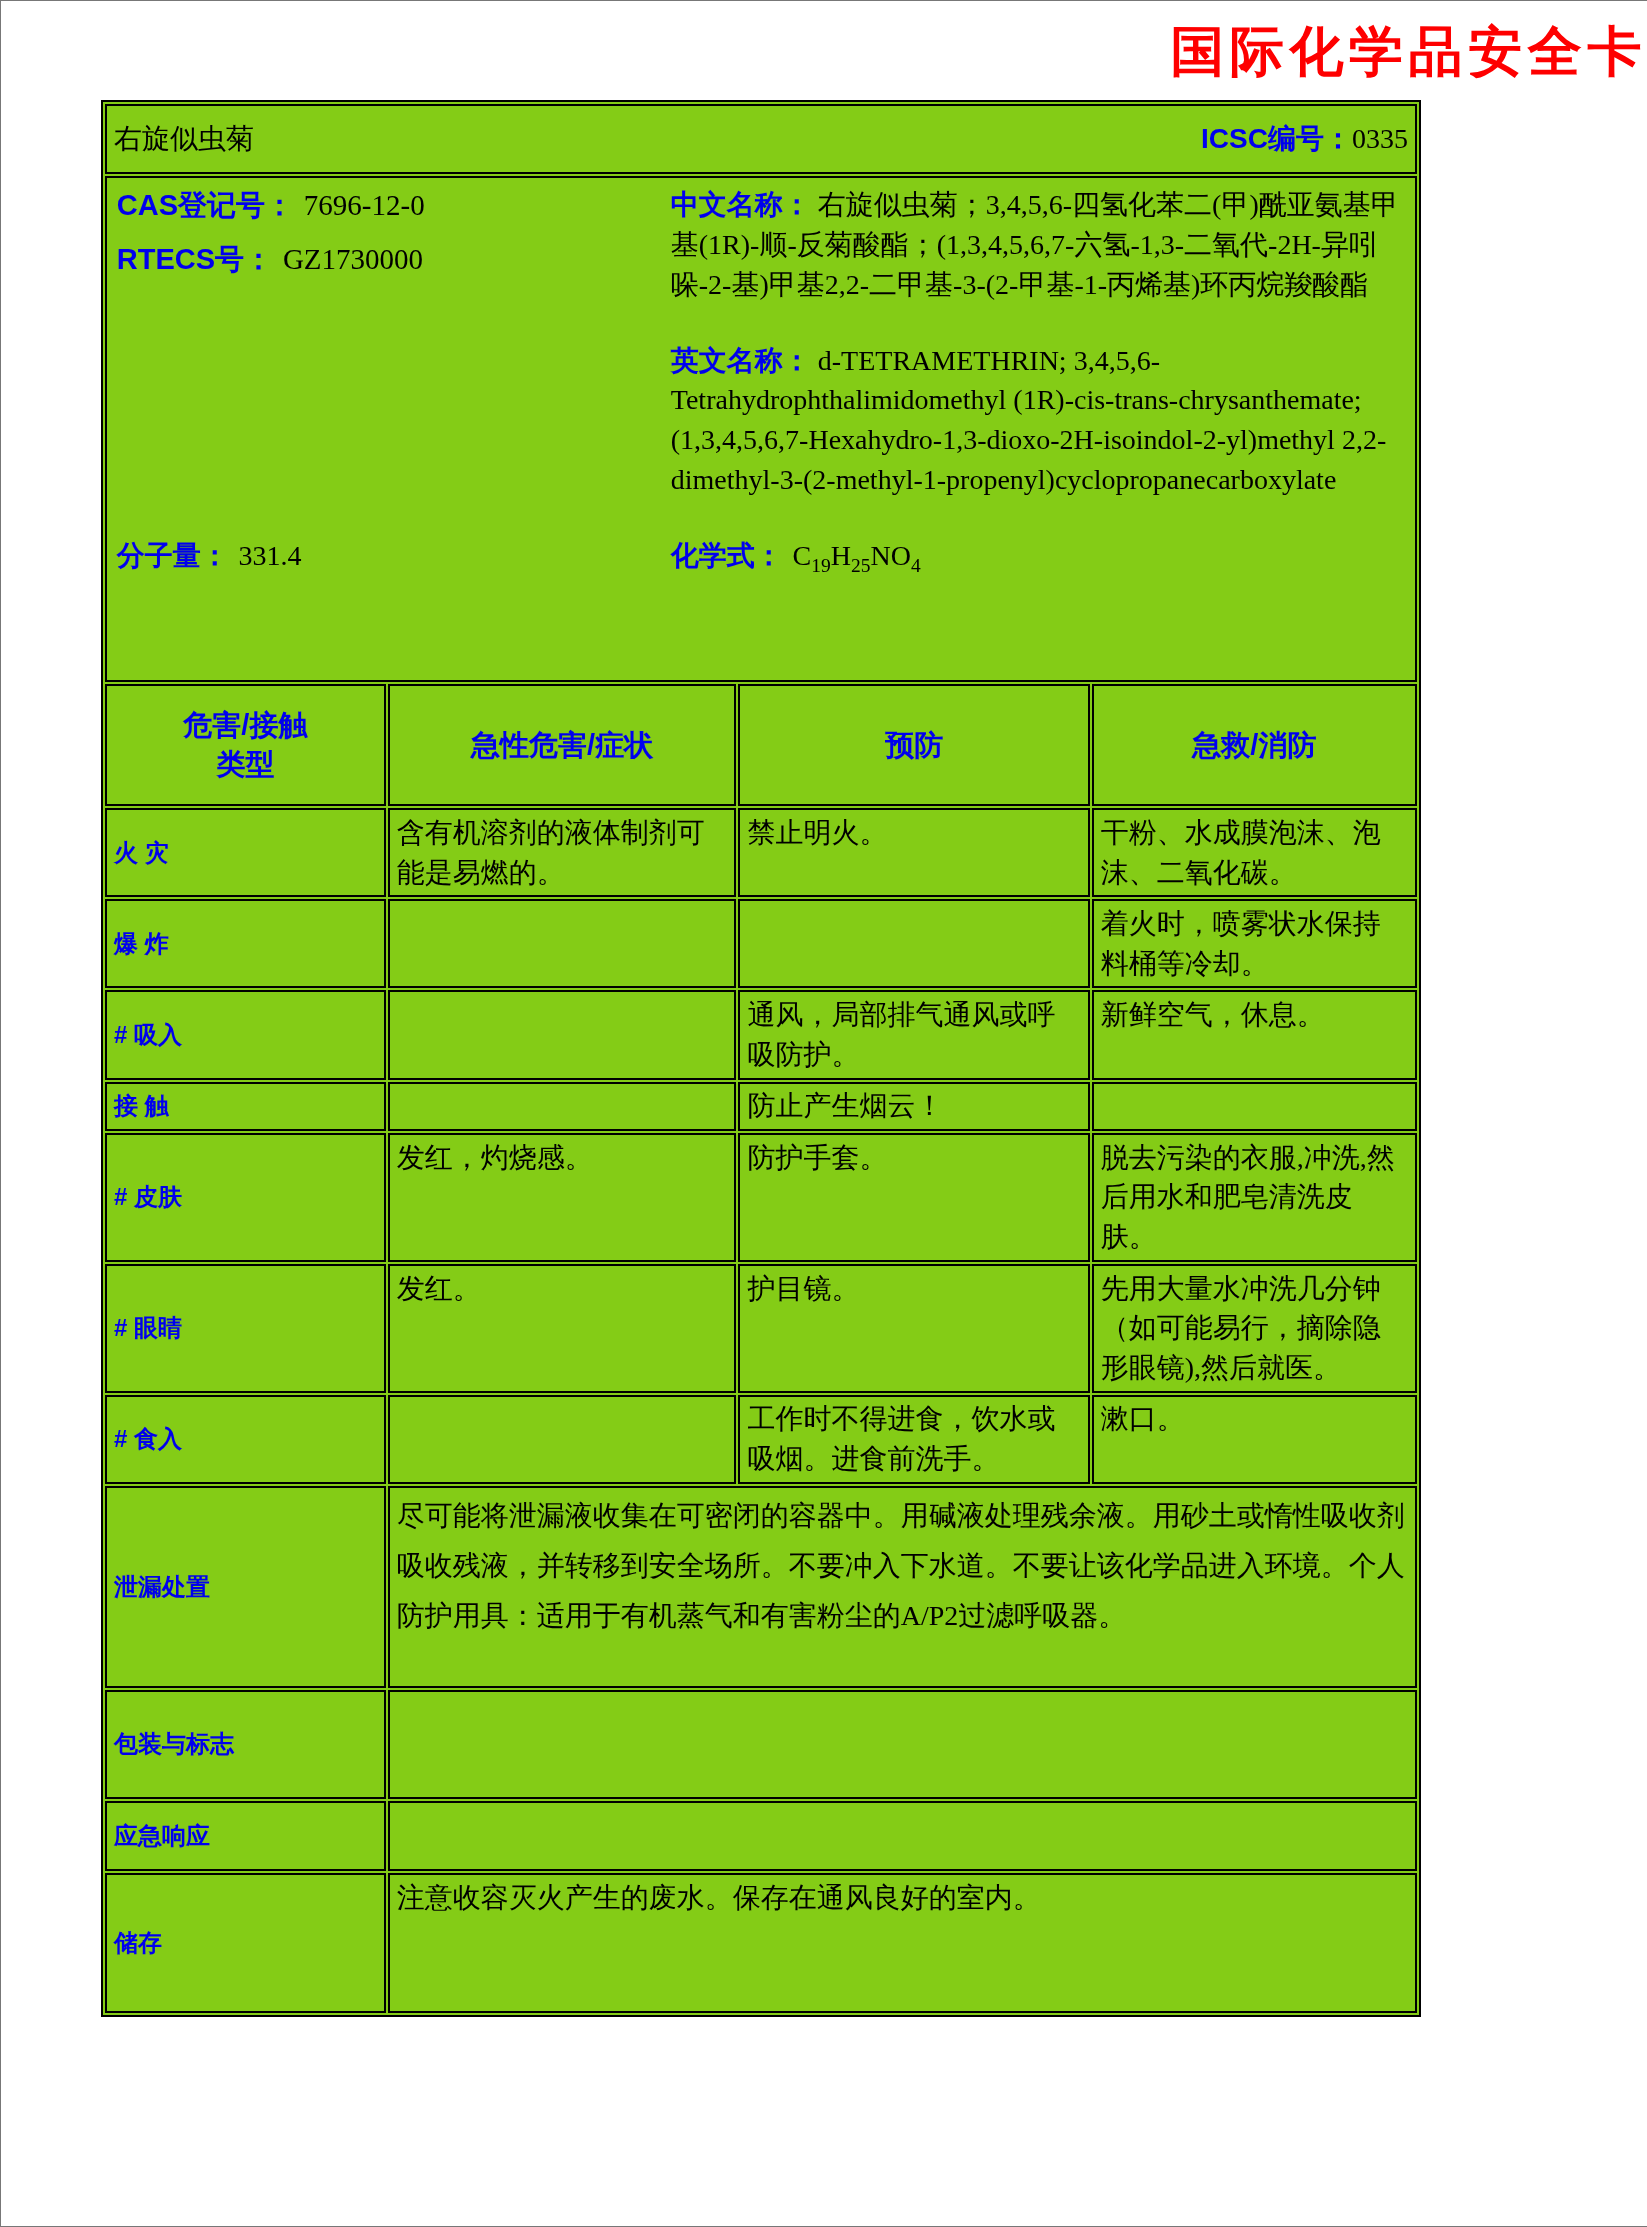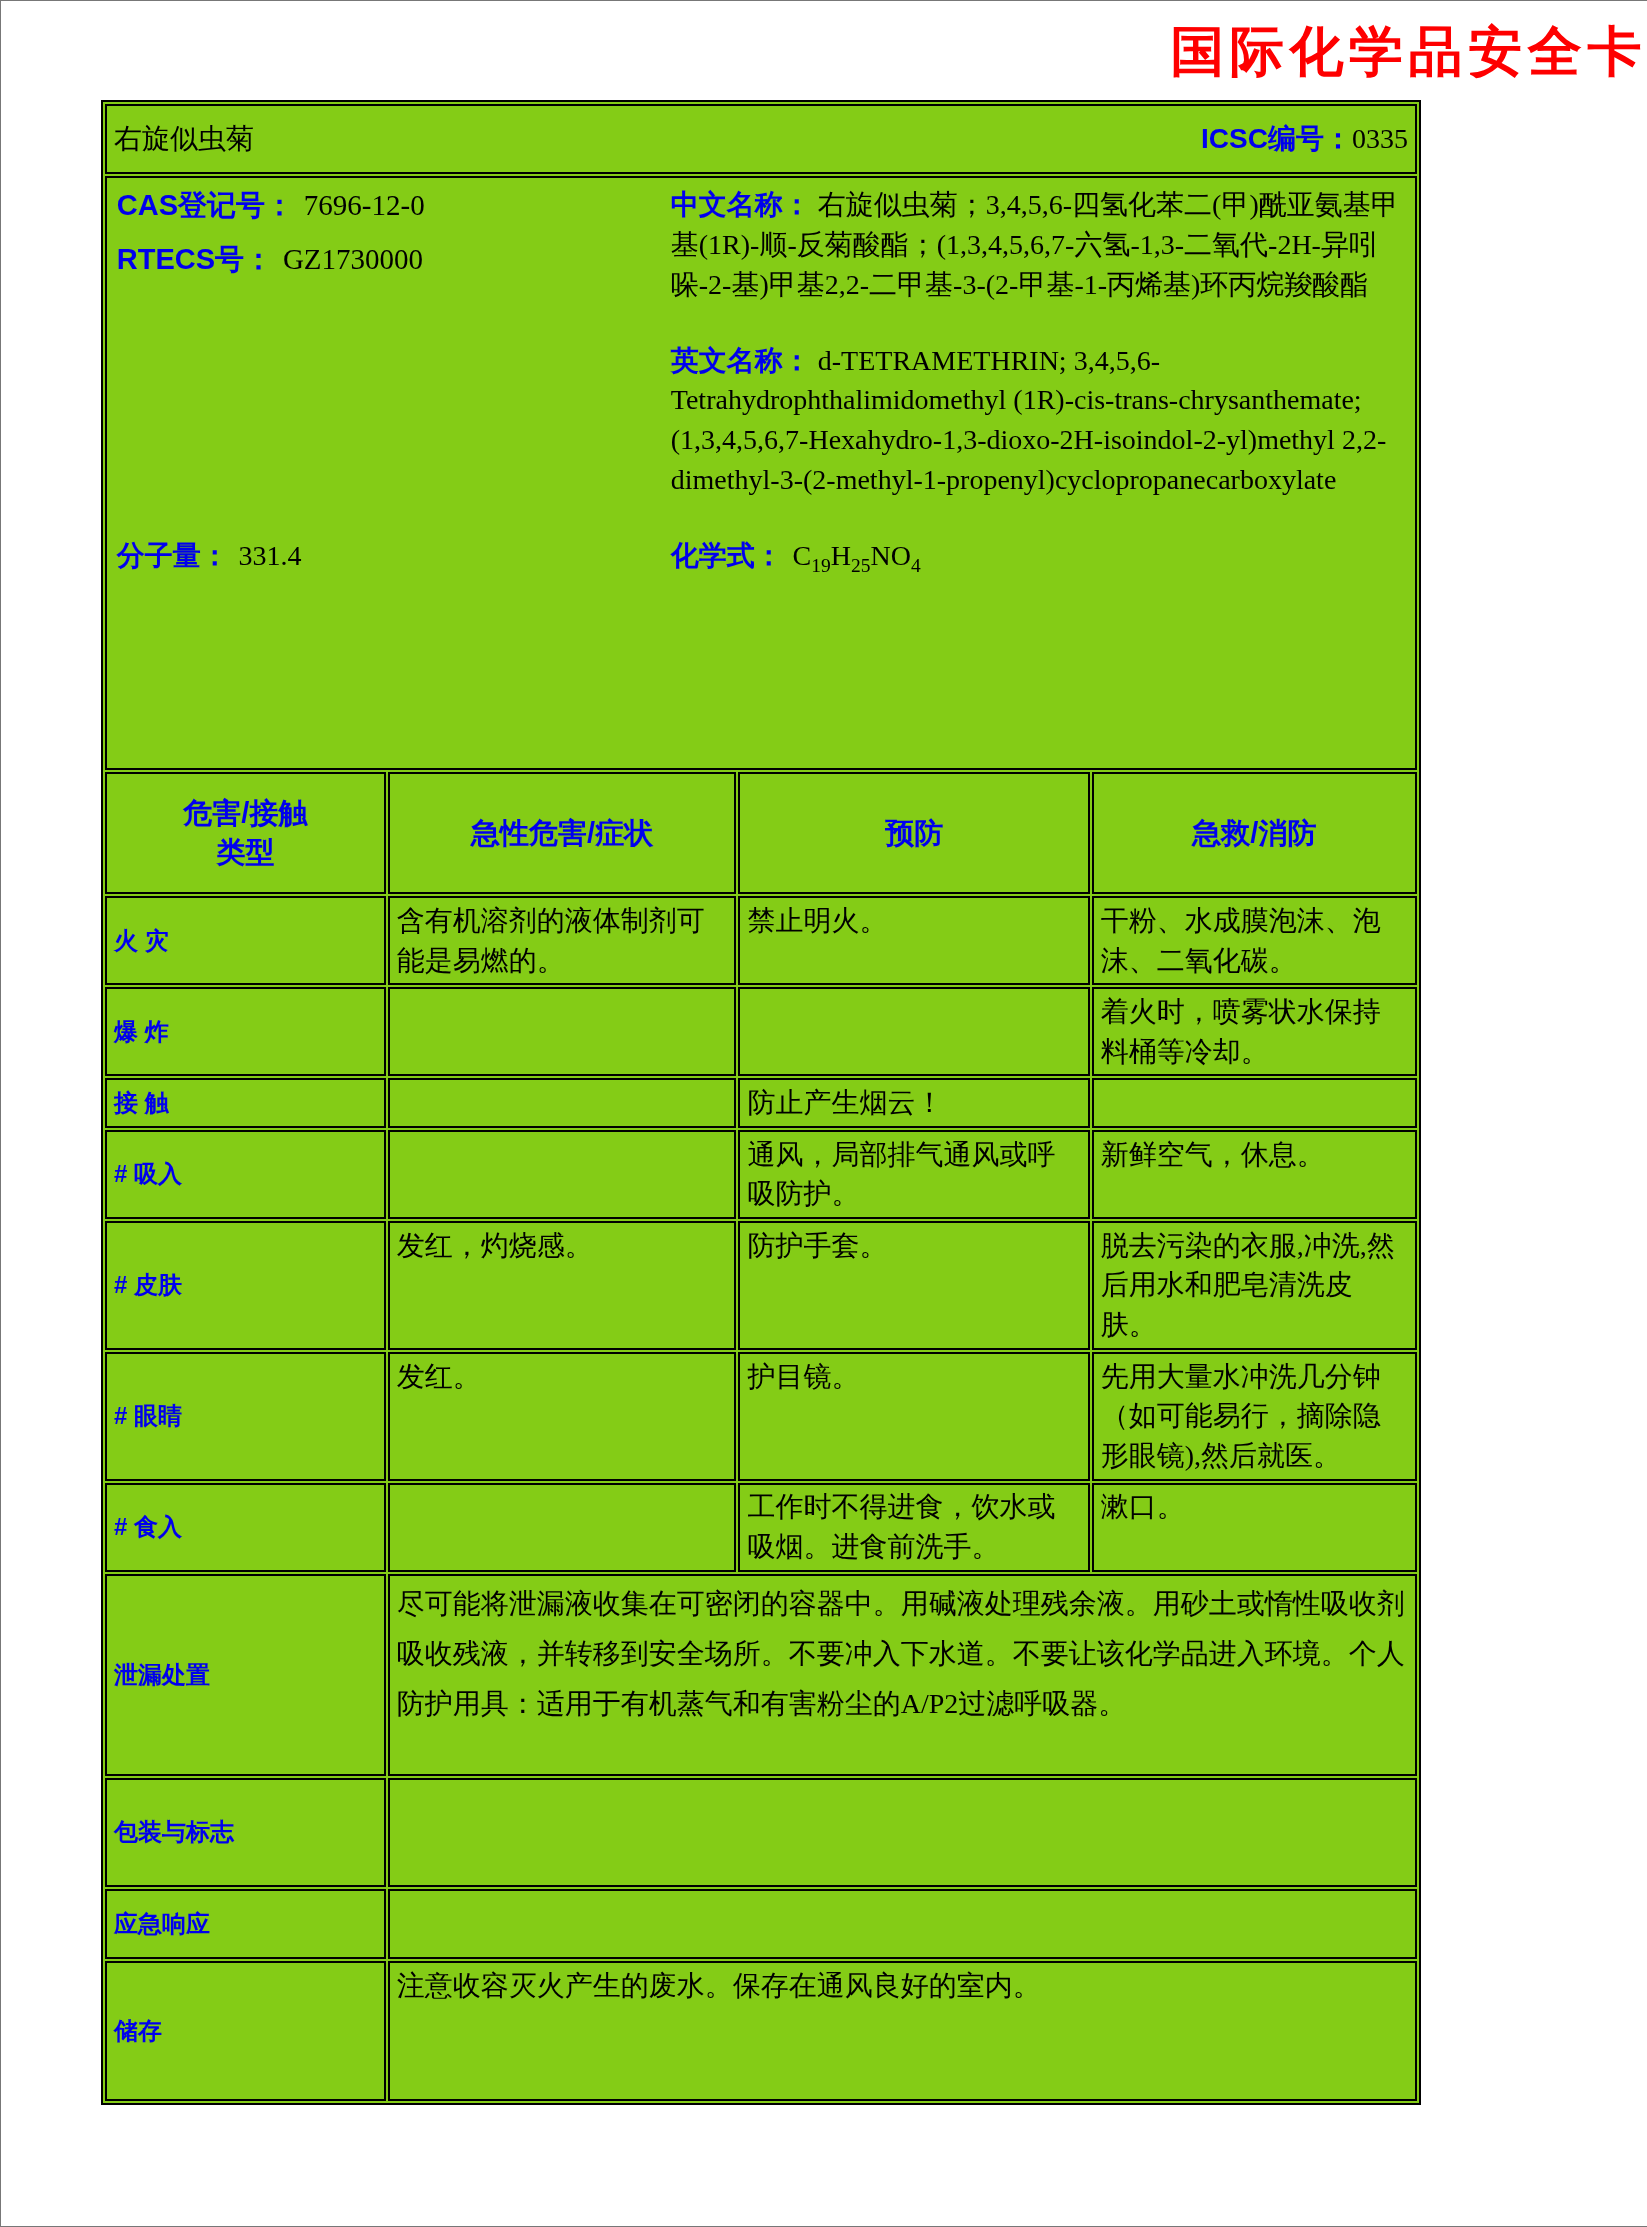--- a/index.html
+++ b/index.html
@@ -62,21 +62,21 @@
     <td colspan="4">
       <div class="flex">
         <span>右旋似虫菊</span>
         <span>
           <span class="lbl">ICSC编号：</span><span>0335</span>
         </span>
       </div>
     </td>
   </tr>
 
-  <tr style="height:594px">
+  <tr style="height:506px">
     <td colspan="4" class="idcell">
       <div class="idwrap">
         <div class="idgrid">
           <div class="idleft">
             <p><span class="lbl">CAS登记号：</span><span class="val">7696-12-0</span></p>
             <p><span class="lbl">RTECS号：</span><span class="val">GZ1730000</span></p>
           </div>
           <div class="idright">
             <p><span class="lbl">中文名称：</span> <span>右旋似虫菊；3,4,5,6-四氢化苯二(甲)酰亚氨基甲基(1R)-顺-反菊酸酯；(1,3,4,5,6,7-六氢-1,3-二氧代-2H-异吲哚-2-基)甲基2,2-二甲基-3-(2-甲基-1-丙烯基)环丙烷羧酸酯</span></p>
             <p><span class="lbl">英文名称：</span> <span>d-TETRAMETHRIN; 3,4,5,6-Tetrahydrophthalimidomethyl (1R)-cis-trans-chrysanthemate; (1,3,4,5,6,7-Hexahydro-1,3-dioxo-2H-isoindol-2-yl)methyl 2,2-dimethyl-3-(2-methyl-1-propenyl)cyclopropanecarboxylate</span></p>
@@ -107,32 +107,32 @@
     <td>干粉、水成膜泡沫、泡沫、二氧化碳。</td>
   </tr>
 
   <tr style="height:81px">
     <td class="rowlbl">爆 炸</td>
     <td></td>
     <td></td>
     <td>着火时，喷雾状水保持料桶等冷却。</td>
   </tr>
 
+  <tr style="height:78px">
+    <td class="rowlbl"># 吸入</td>
+    <td></td>
+    <td>通风，局部排气通风或呼吸防护。</td>
+    <td>新鲜空气，休息。</td>
+  </tr>
+
   <tr style="height:40px">
     <td class="rowlbl">接 触</td>
     <td></td>
     <td>防止产生烟云！</td>
     <td></td>
-  </tr>
-
-  <tr style="height:78px">
-    <td class="rowlbl"># 吸入</td>
-    <td></td>
-    <td>通风，局部排气通风或呼吸防护。</td>
-    <td>新鲜空气，休息。</td>
   </tr>
 
   <tr style="height:117px">
     <td class="rowlbl"># 皮肤</td>
     <td>发红，灼烧感。</td>
     <td>防护手套。</td>
     <td>脱去污染的衣服,冲洗,然后用水和肥皂清洗皮肤。</td>
   </tr>
 
   <tr style="height:120px">

